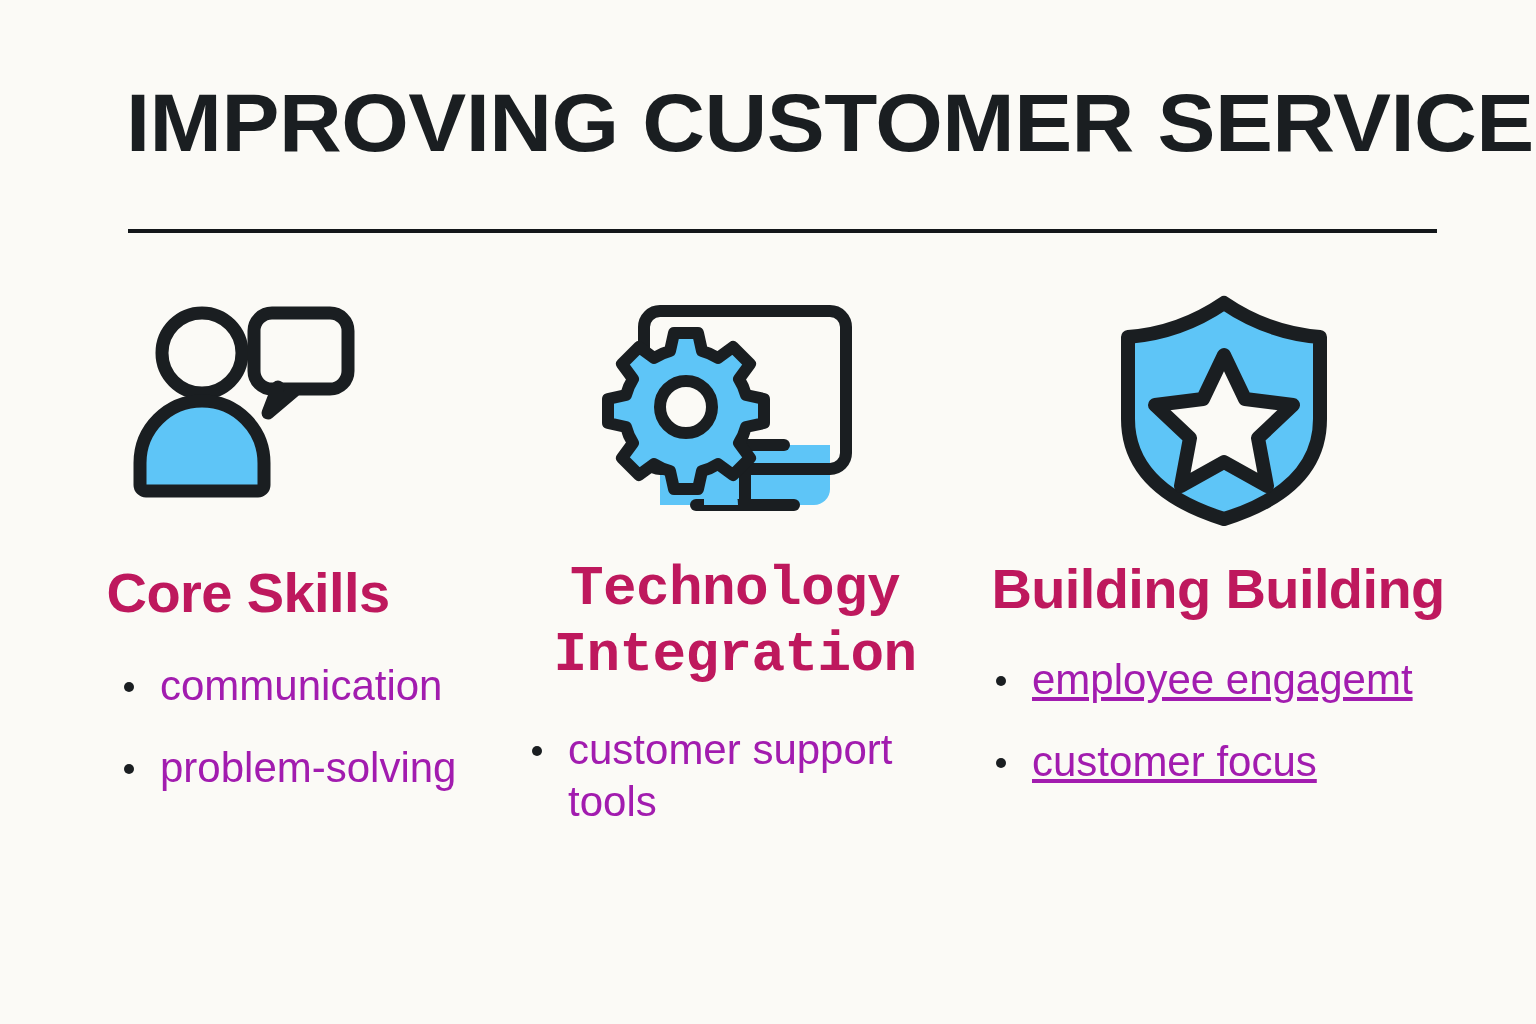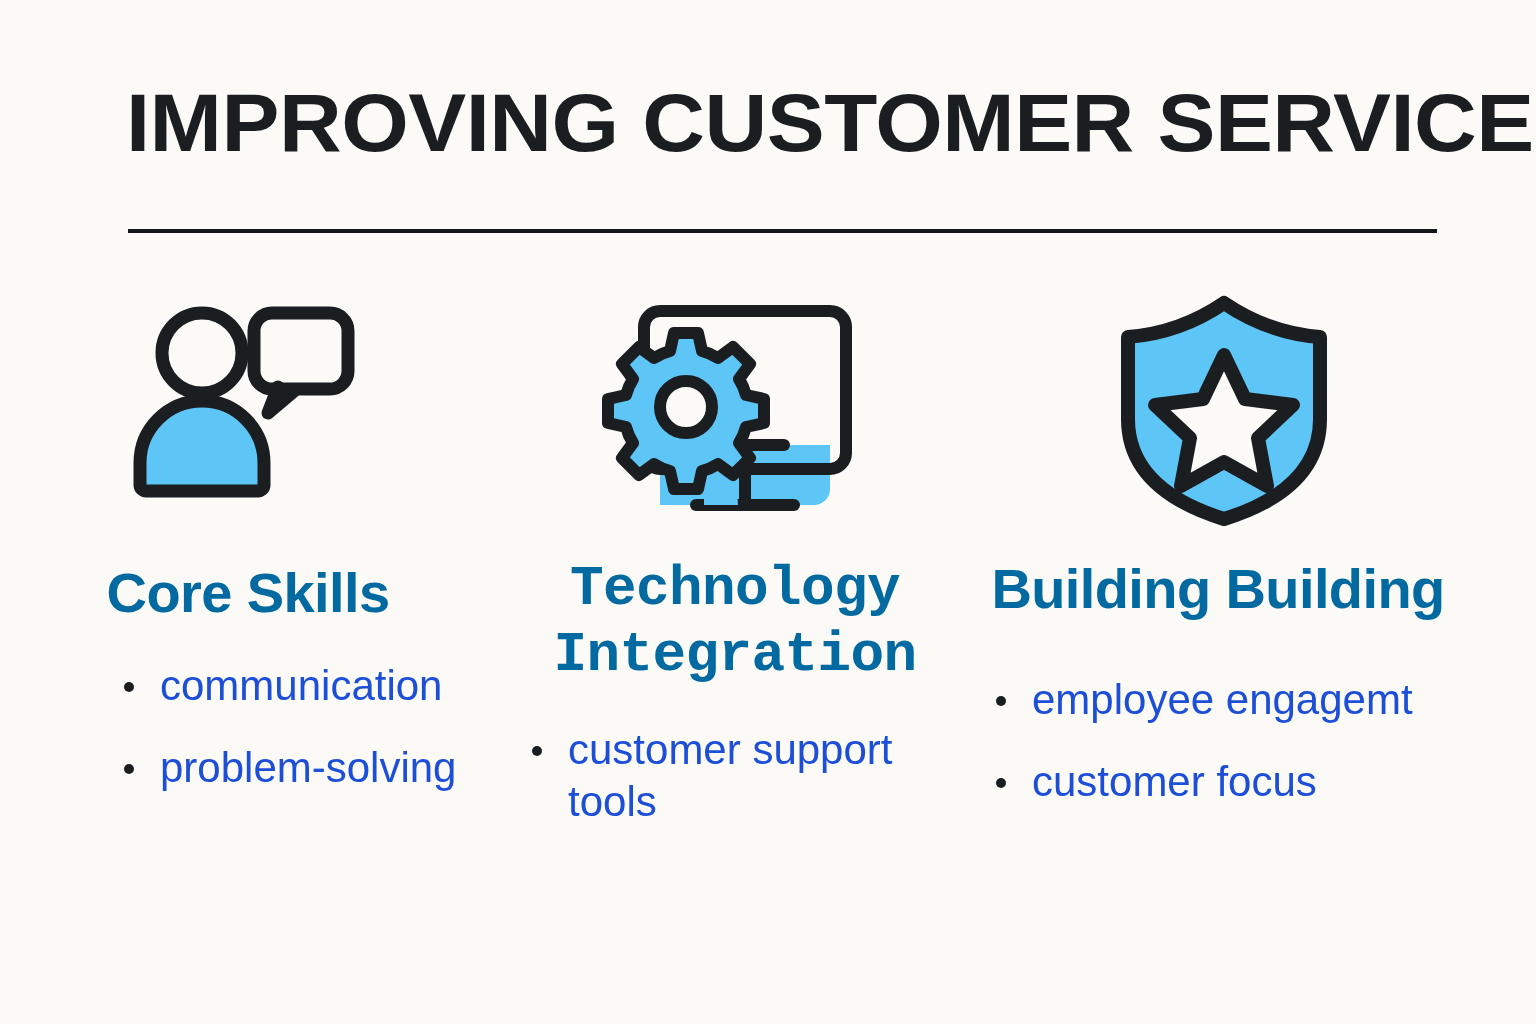--- a/index.html
+++ b/index.html
@@ -73,38 +73,38 @@
   .col-1 .icon-wrap { padding-right: 38px; }
   .col-2 .icon-wrap { padding-right: 22px; }
   .col-3 .icon-wrap { padding-right: 68px; }
 
   .col-heading {
     font-size: 56px;
     line-height: 66px;
     font-weight: 700;
     text-align: center;
     letter-spacing: -0.6px;
-    color: #0369a1;
+    color: #be185d;
   }
   .col-1 .col-heading { padding-right: 30px; margin-top: 24px; }
   .col-2 .col-heading { padding-right: 10px; margin-top: 20px; font-family: Liberation Mono, monospace; }
   .col-3 .col-heading { padding-right: 80px; margin-top: 20px; }
 
   .bullets {
     list-style: none;
     margin: 0;
     padding: 0;
     font-size: 42px;
     line-height: 52px;
     font-weight: 400;
-    color: #1d4ed8;
+    color: #a21caf;
   }
   .col-1 .bullets { margin-top: 34px; padding-left: 96px; }
   .col-2 .bullets { margin-top: 36px; padding-left: 30px; }
-  .col-3 .bullets { margin-top: 52px; padding-left: 14px; }
+  .col-3 .bullets { margin-top: 32px; padding-left: 14px; text-decoration: underline; }
 
   .bullets li {
     position: relative;
     padding-left: 38px;
     margin-bottom: 30px;
   }
   .bullets li::before {
     content: "";
     position: absolute;
     left: 2px;

